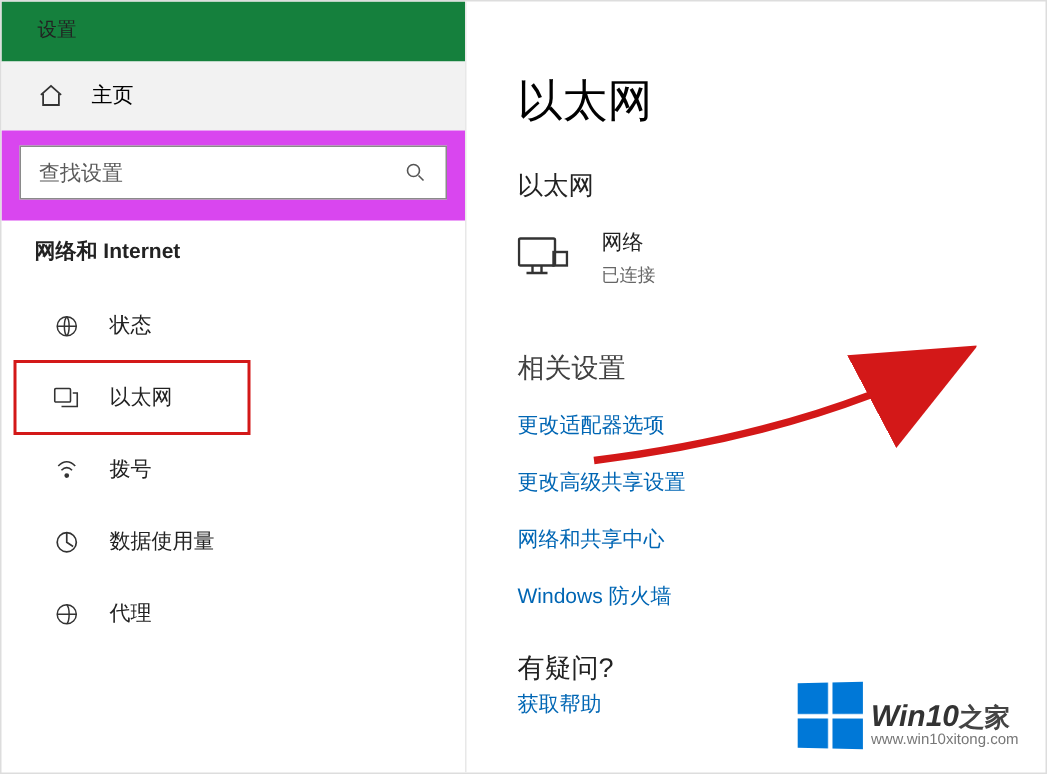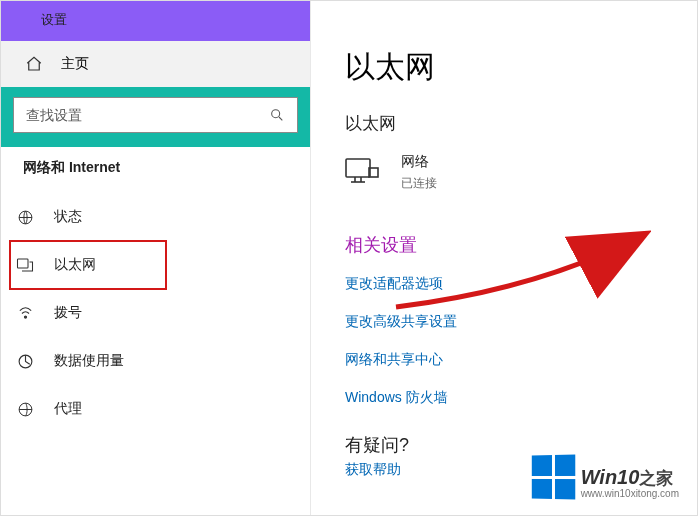--- a/index.html
+++ b/index.html
@@ -14,37 +14,37 @@
     position: relative;
     border: 1px solid #ddd;
   }
   .layout { display: flex; height: 100%; }
   .sidebar {
     width: 310px;
     display: flex;
     flex-direction: column;
     border-right: 1px solid #e8e8e8;
   }
-  .sidebar-top { background: #8b5cf6; padding-left: 16px; }
+  .sidebar-top { background: #15803d; }
   .title-row {
     padding: 10px 0 12px 24px;
     font-size: 13px;
     font-weight: 400;
     color: #222;
   }
   .home-row {
     display: flex;
     align-items: center;
     gap: 18px;
     padding: 14px 0 14px 24px;
     background: #f2f2f2;
     cursor: pointer;
   }
   .home-row .label { font-size: 14px; }
-  .search-wrap { padding: 10px 12px 14px 12px; background: #14b8a6; }
+  .search-wrap { padding: 10px 12px 14px 12px; background: #d946ef; }
   .search-box {
     height: 36px;
     border: 1px solid #8a8a8a;
     background: #fff;
     display: flex;
     align-items: center;
     padding: 0 12px;
     gap: 8px;
   }
   .search-input {
@@ -62,21 +62,21 @@
     font-size: 14px;
     font-weight: 600;
     color: #222;
   }
   .nav-items { position: relative; }
   .nav-item {
     display: flex;
     align-items: center;
     gap: 20px;
     height: 48px;
-    padding-left: 15px;
+    padding-left: 34px;
     cursor: pointer;
     font-size: 14px;
     color: #222;
   }
   .nav-item .icon-slot { width: 18px; display:flex; justify-content:center; color:#333; }
   .highlight-box {
     position: absolute;
     left: 8px;
     top: 47px;
     width: 158px;
@@ -87,21 +87,21 @@
   .content {
     flex: 1;
     padding: 46px 0 0 34px;
     position: relative;
   }
   .page-h1 { font-size: 30px; font-weight: 400; margin-bottom: 24px; }
   .page-h2 { font-size: 17px; font-weight: 400; color:#222; margin-bottom: 18px; }
   .network-row { display:flex; align-items:center; gap:22px; margin-bottom: 41px; }
   .network-name { font-size: 14px; color:#222; }
   .network-status { font-size: 12px; color: #666; margin-top:4px; }
-  .section-h { font-size: 18px; font-weight: 400; color:#a21caf; margin-bottom: 18px; margin-top: 20px; }
+  .section-h { font-size: 18px; font-weight: 400; color:#404040; margin-bottom: 18px; margin-top: 20px; }
   .link { color: #0066b4; font-size: 14px; cursor: pointer; margin-bottom: 20px; display:block; }
   .question { font-size: 18px; font-weight:400; color:#222; margin-top:26px; margin-bottom:4px;}
   .arrow {
     position: absolute;
     left: 80px;
     top: 228px;
     width: 260px;
     height: 82px;
     pointer-events: none;
   }

